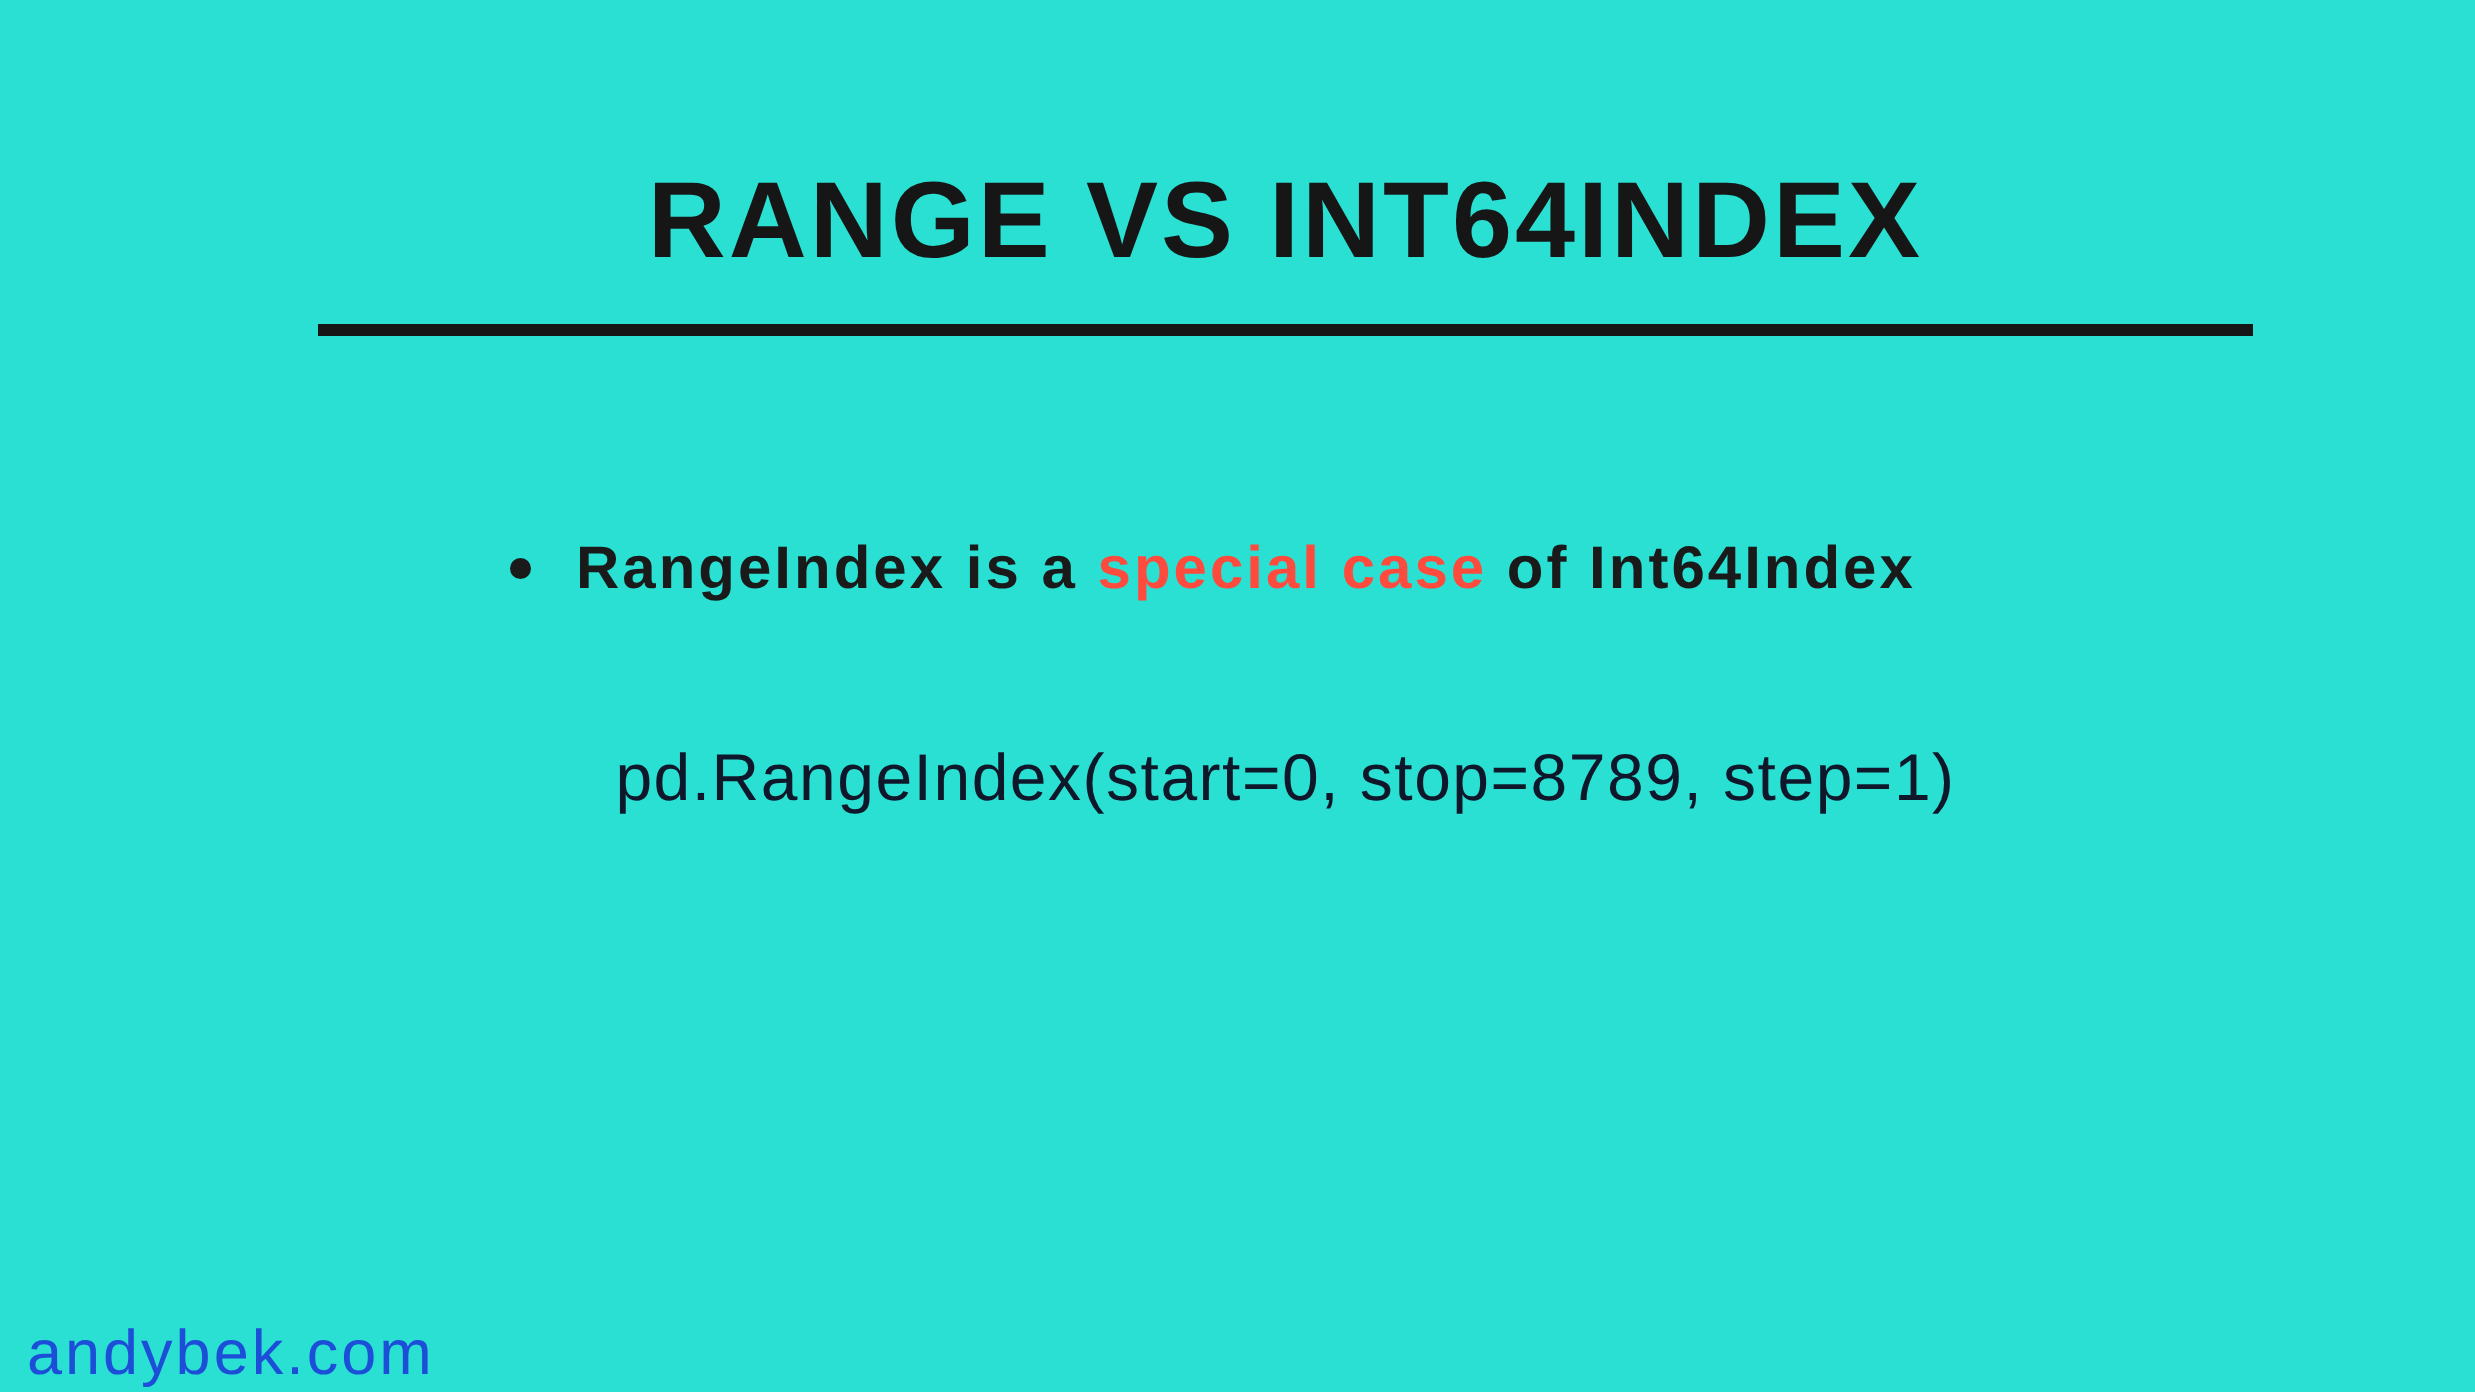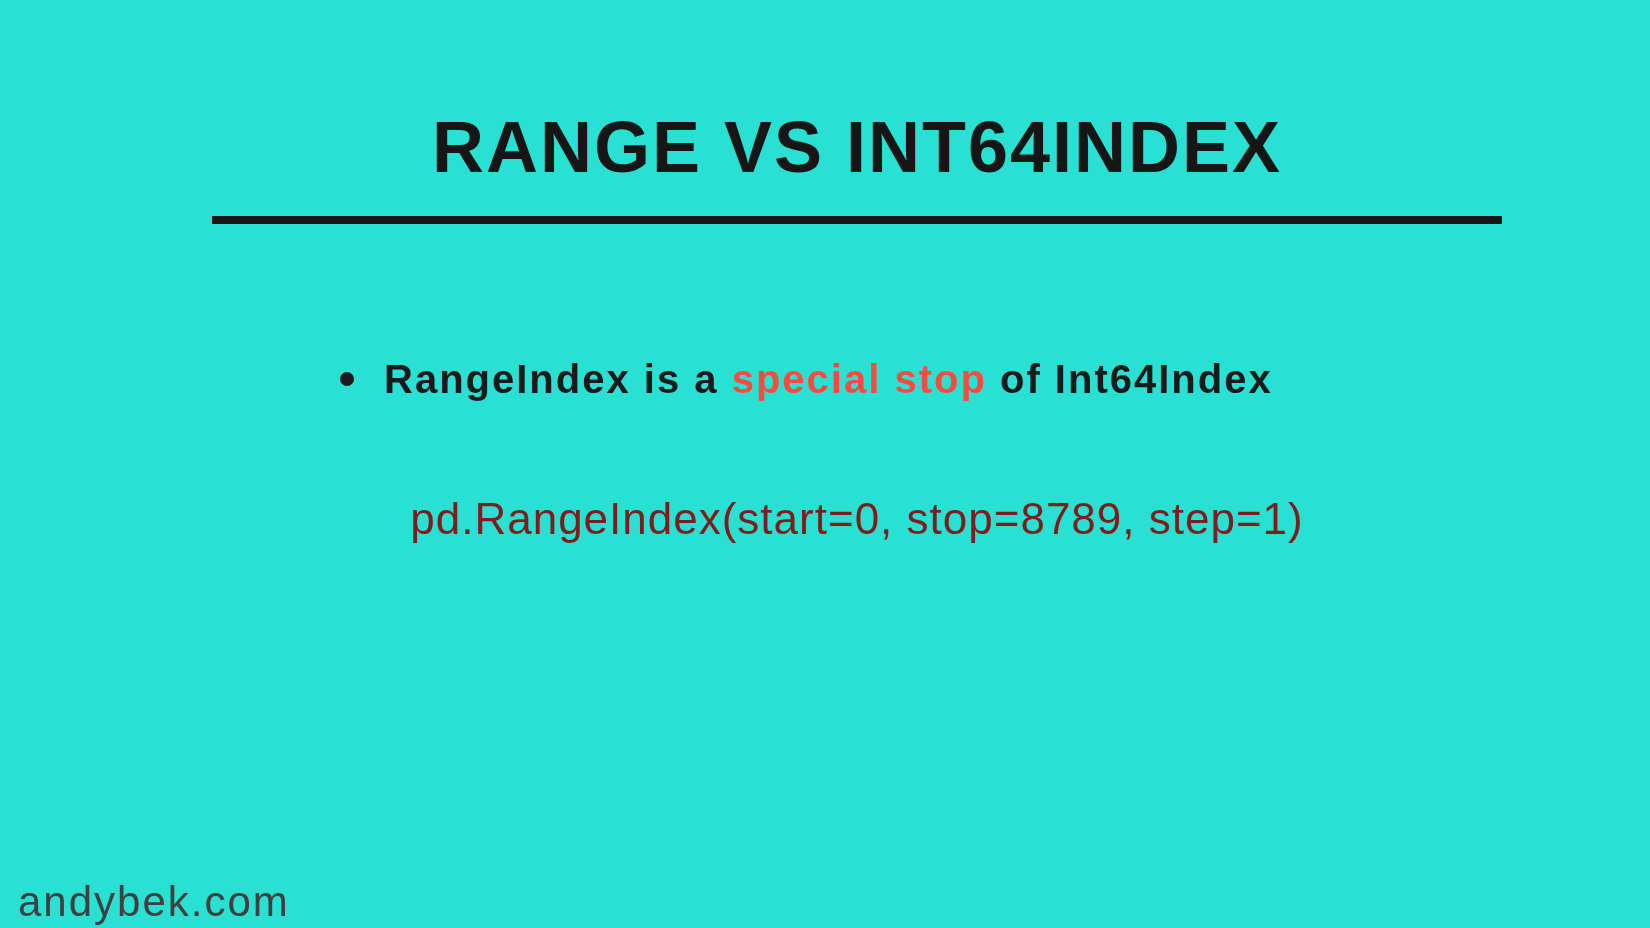--- a/index.html
+++ b/index.html
@@ -56,46 +56,46 @@
     width: 14px;
     height: 14px;
     background: #1a1a1a;
     border-radius: 50%;
   }
   .highlight {
     color: #ff4b3e;
   }
   .code-line {
     margin-top: 90px;
-    color: #7f1d1d;
+    color: #0f172a;
     font-size: 44px;
     font-weight: 500;
     text-align: center;
     letter-spacing: 1px;
   }
   .footer {
     position: absolute;
     left: 18px;
     bottom: 18px;
     font-size: 42px;
     font-weight: 300;
     letter-spacing: 2px;
-    color: #404040;
+    color: #1d4ed8;
   }
 </style>
 </head>
 <body>
 
 <div class="slide">
 
   <h1 class="title">RANGE VS INT64INDEX</h1>
   <div class="divider"></div>
 
   <ul class="bullets">
     <li>
-      <span>RangeIndex is a </span><span class="highlight">special stop</span><span> of Int64Index</span>
+      <span>RangeIndex is a </span><span class="highlight">special case</span><span> of Int64Index</span>
     </li>
   </ul>
 
   <div class="code-line">pd.RangeIndex(start=0, stop=8789, step=1)</div>
 
   <div class="footer">andybek.com</div>
 </div>
 
 </body></html>

